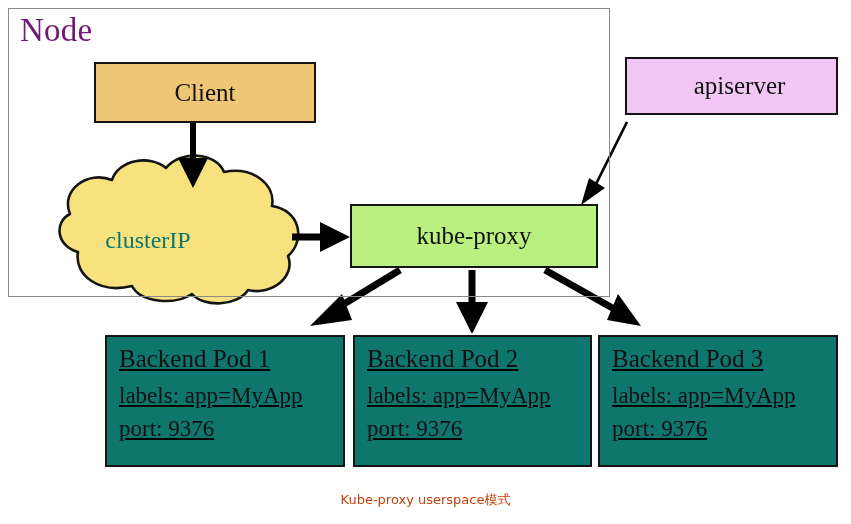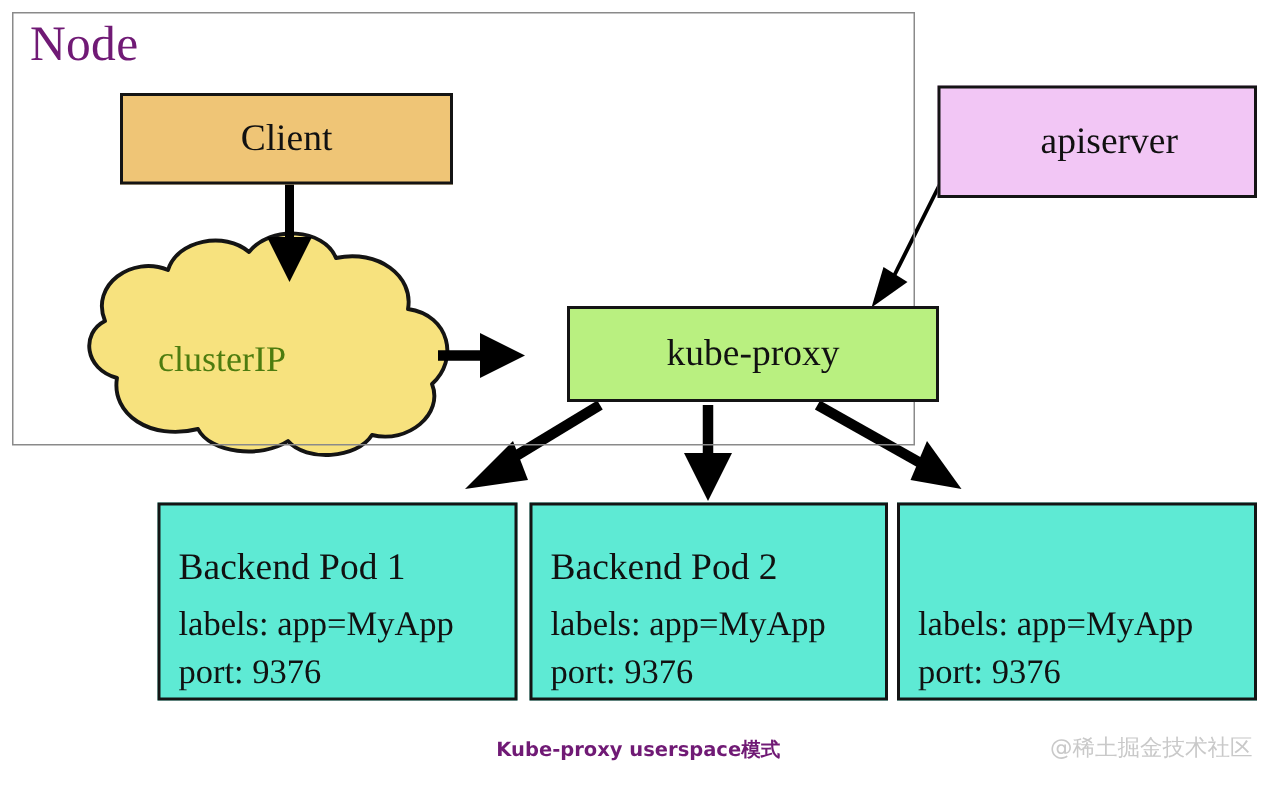--- a/index.html
+++ b/index.html
@@ -54,48 +54,47 @@
     flex-direction: column;
     justify-content: center;
   }
   .box-title {
     text-align: center;
     color: #111111;
     white-space: nowrap;
   }
 
   #client-box {
-    left: 80px;
+    left: 94px;
     top: 62px;
     width: 222px;
     height: 61px;
     background: #EFC576;
     align-items: center;
   }
   #client-box .box-title { font-size: 25px; }
 
   #apiserver-box {
     left: 625px;
     top: 57px;
     width: 213px;
-    height: 75px;
+    height: 58px;
     background: #F2C6F5;
     align-items: center;
     padding-left: 16px;
   }
   #apiserver-box .box-title { font-size: 25px; }
 
   #kubeproxy-box {
     left: 350px;
     top: 204px;
     width: 248px;
     height: 64px;
     background: #B9F080;
     align-items: center;
-    margin-left: 28px;
   }
   #kubeproxy-box .box-title { font-size: 25px; }
 
   
   .cloud-wrap {
     position: absolute;
     left: 12px;
     top: 182px;
     width: 300px;
     height: 117px;
@@ -109,32 +108,33 @@
     display: flex;
     flex-direction: column;
     align-items: center;
     justify-content: center;
     padding-right: 28px;
     box-sizing: border-box;
     pointer-events: none;
   }
   .cloud-line {
     font-size: 24px;
-    color: #4d7c0f;
+    color: #0f766e;
     line-height: 1.22;
     white-space: nowrap;
   }
 
   
   .pod {
-    background: #5eead4;
+    background: #0f766e;
     top: 335px;
     height: 132px;
     padding: 8px 10px 0 12px;
-    justify-content: flex-end;
+    justify-content: flex-start;
+    text-decoration: underline;
   }
   #pod-1 { left: 105px; width: 240px; }
   #pod-2 { left: 353px; width: 239px; }
   #pod-3 { left: 598px; width: 240px; }
   .pod .pod-name {
     font-size: 25px;
     color: #111111;
     text-align: left;
     white-space: nowrap;
     margin-bottom: 7px;
@@ -149,23 +149,22 @@
 
   
   .caption {
     position: absolute;
     left: 0;
     top: 491px;
     width: 851px;
     text-align: center;
     font-family: "DejaVu Sans", "Liberation Sans", sans-serif;
     font-size: 13px;
-    color: #701a75;
-    white-space: nowrap;
-    font-weight: bold;
+    color: #c2410c;
+    white-space: nowrap;
   }
   .watermark {
     position: absolute;
     right: 16px;
     top: 489px;
     font-family: "DejaVu Sans", "Liberation Sans", sans-serif;
     font-size: 15px;
     color: #c9c9c9;
     white-space: nowrap;
   }
@@ -249,20 +248,20 @@
     <div class="pod-meta">port: 9376</div>
   </div>
 
   <div class="box pod" id="pod-2">
     <div class="pod-name">Backend Pod 2</div>
     <div class="pod-meta">labels: app=MyApp</div>
     <div class="pod-meta">port: 9376</div>
   </div>
 
   <div class="box pod" id="pod-3">
+    <div class="pod-name">Backend Pod 3</div>
     <div class="pod-meta">labels: app=MyApp</div>
     <div class="pod-meta">port: 9376</div>
   </div>
 
   <div class="caption">Kube-proxy userspace模式</div>
-  <div class="watermark">@稀土掘金技术社区</div>
 
 </div>
 
 </body></html>

